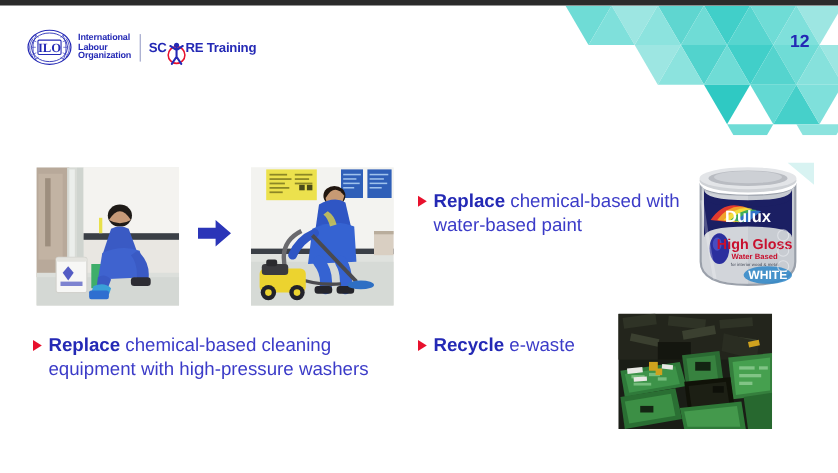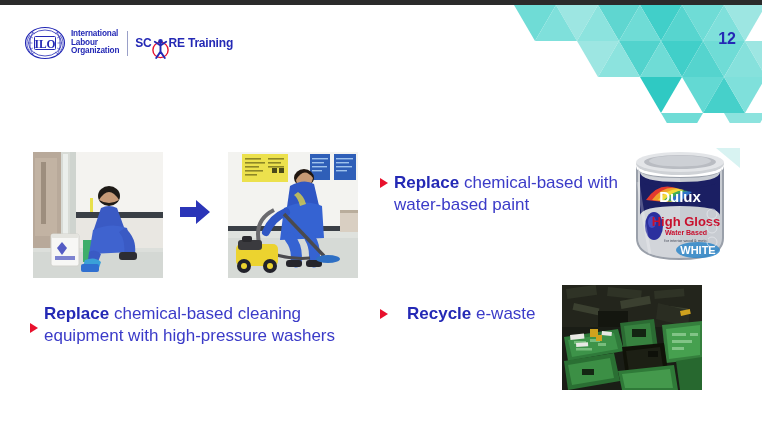--- a/index.html
+++ b/index.html
@@ -42,22 +42,22 @@
 
   
   .arrow{position:absolute;left:180px;top:198px;width:30px;height:28px;}
 
   
   .bullet{position:absolute;display:flex;align-items:flex-start;}
   .btri{flex:0 0 auto;width:0;height:0;border-left:8px solid #E8112D;border-top:5.5px solid transparent;border-bottom:5.5px solid transparent;margin-top:6px;margin-right:6px;}
   .btxt{font-size:17px;color:#3B3BC8;line-height:1.28;}
   .btxt b{font-weight:bold;color:#2429B5;}
   .b1{left:380px;top:172px;width:250px;}
-  .b2{left:30px;top:303px;width:345px;align-items:center;}
-  .b3{left:380px;top:303px;width:200px;gap:13px;}
+  .b2{left:30px;top:303px;width:345px;}
+  .b3{left:380px;top:303px;width:200px;}
 </style>
 </head>
 <body>
 
 <div id="slide">
 
   <div class="topbar"></div>
 
   <div class="deco">
     <svg width="290" height="118" viewBox="0 0 290 118">

